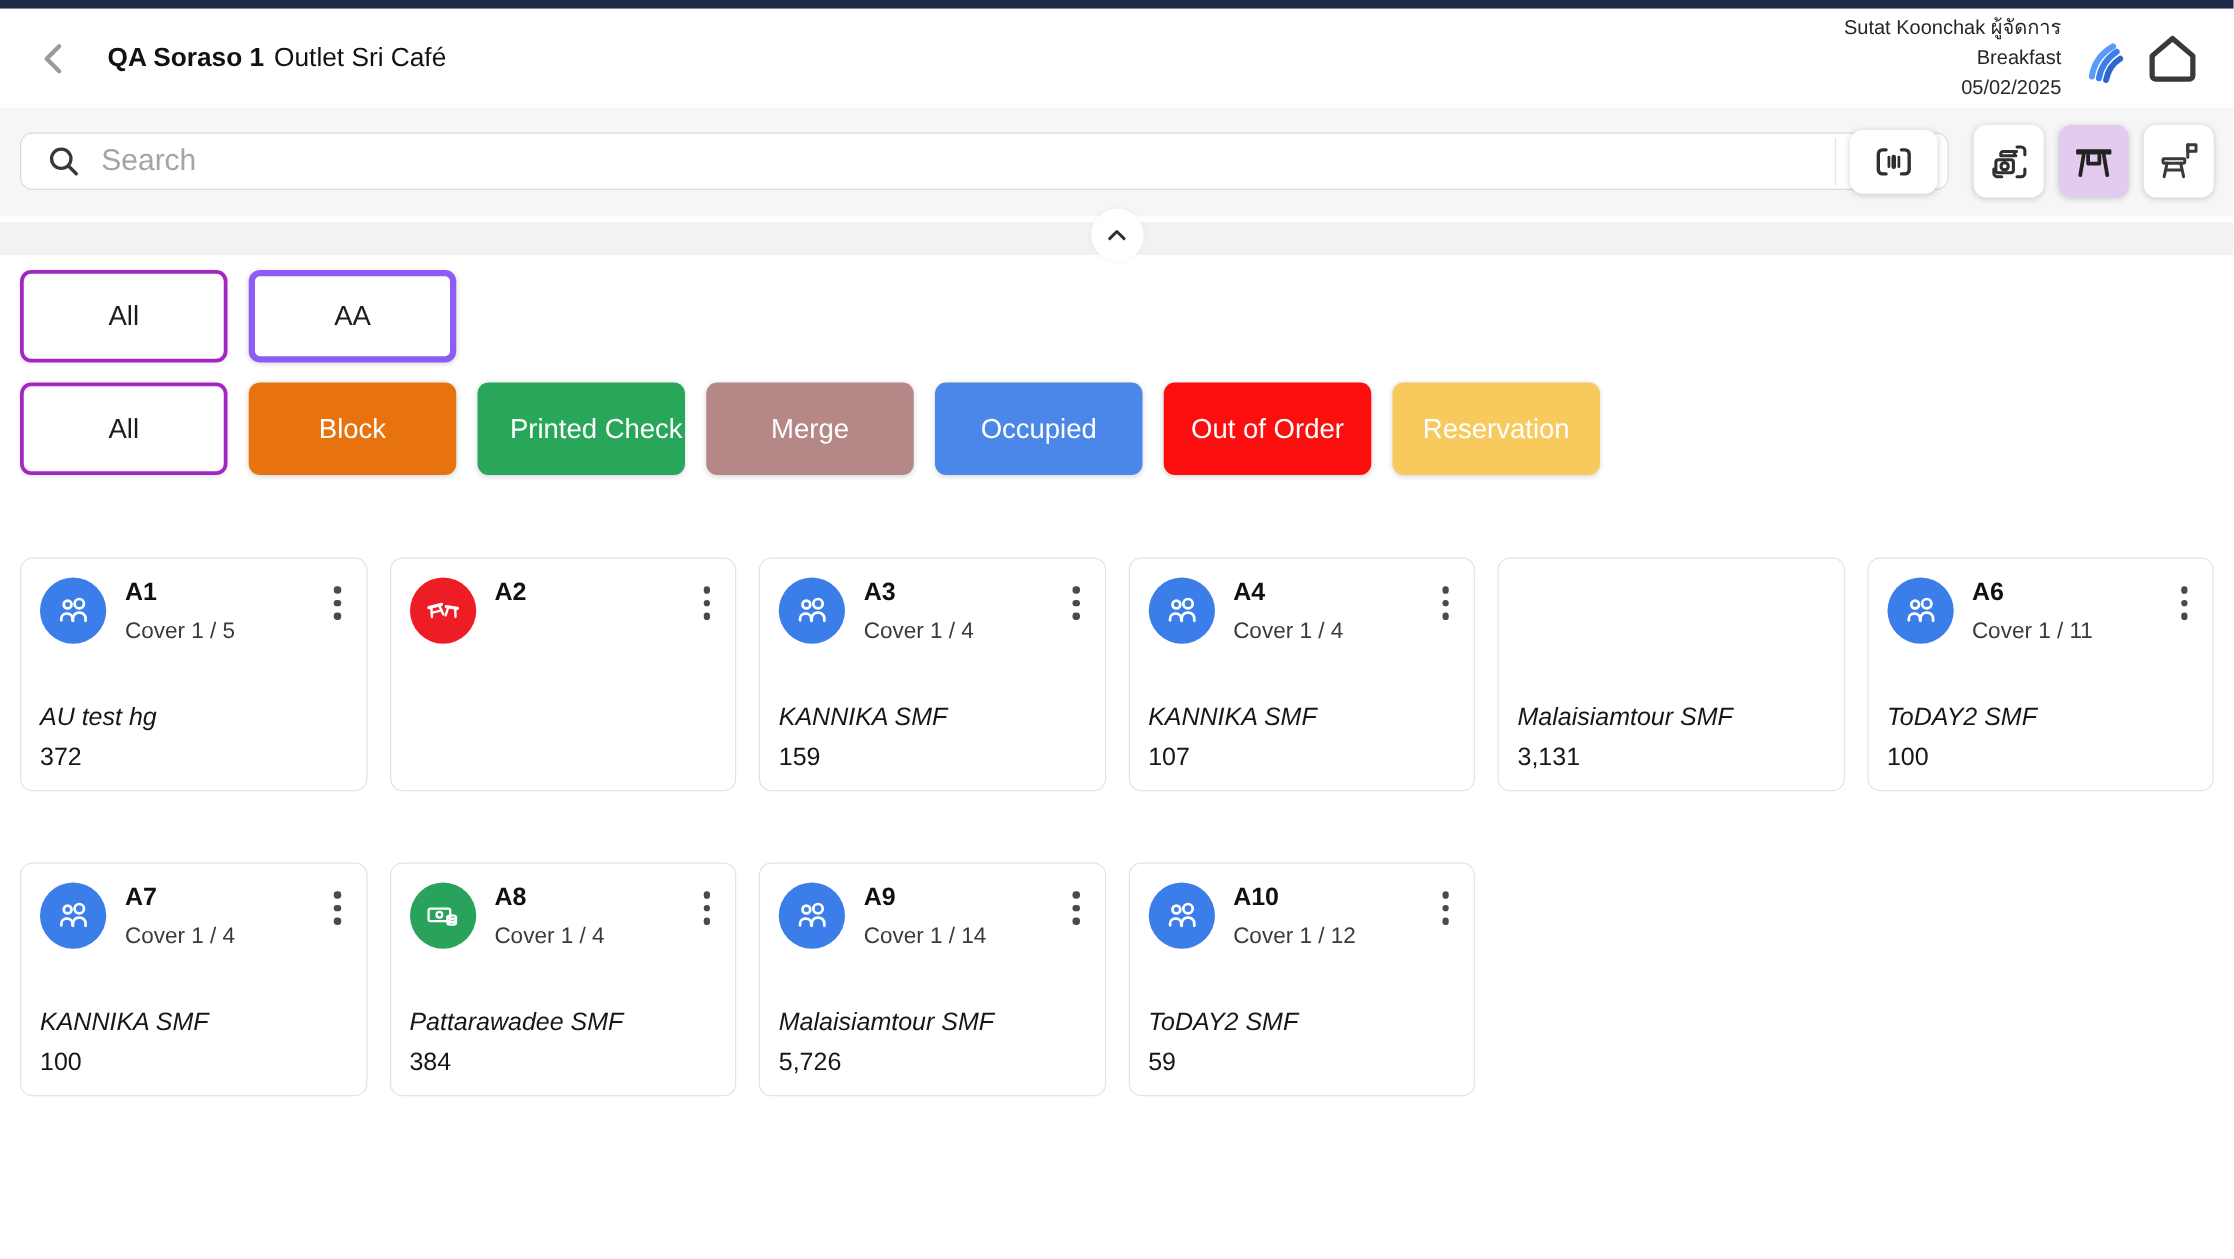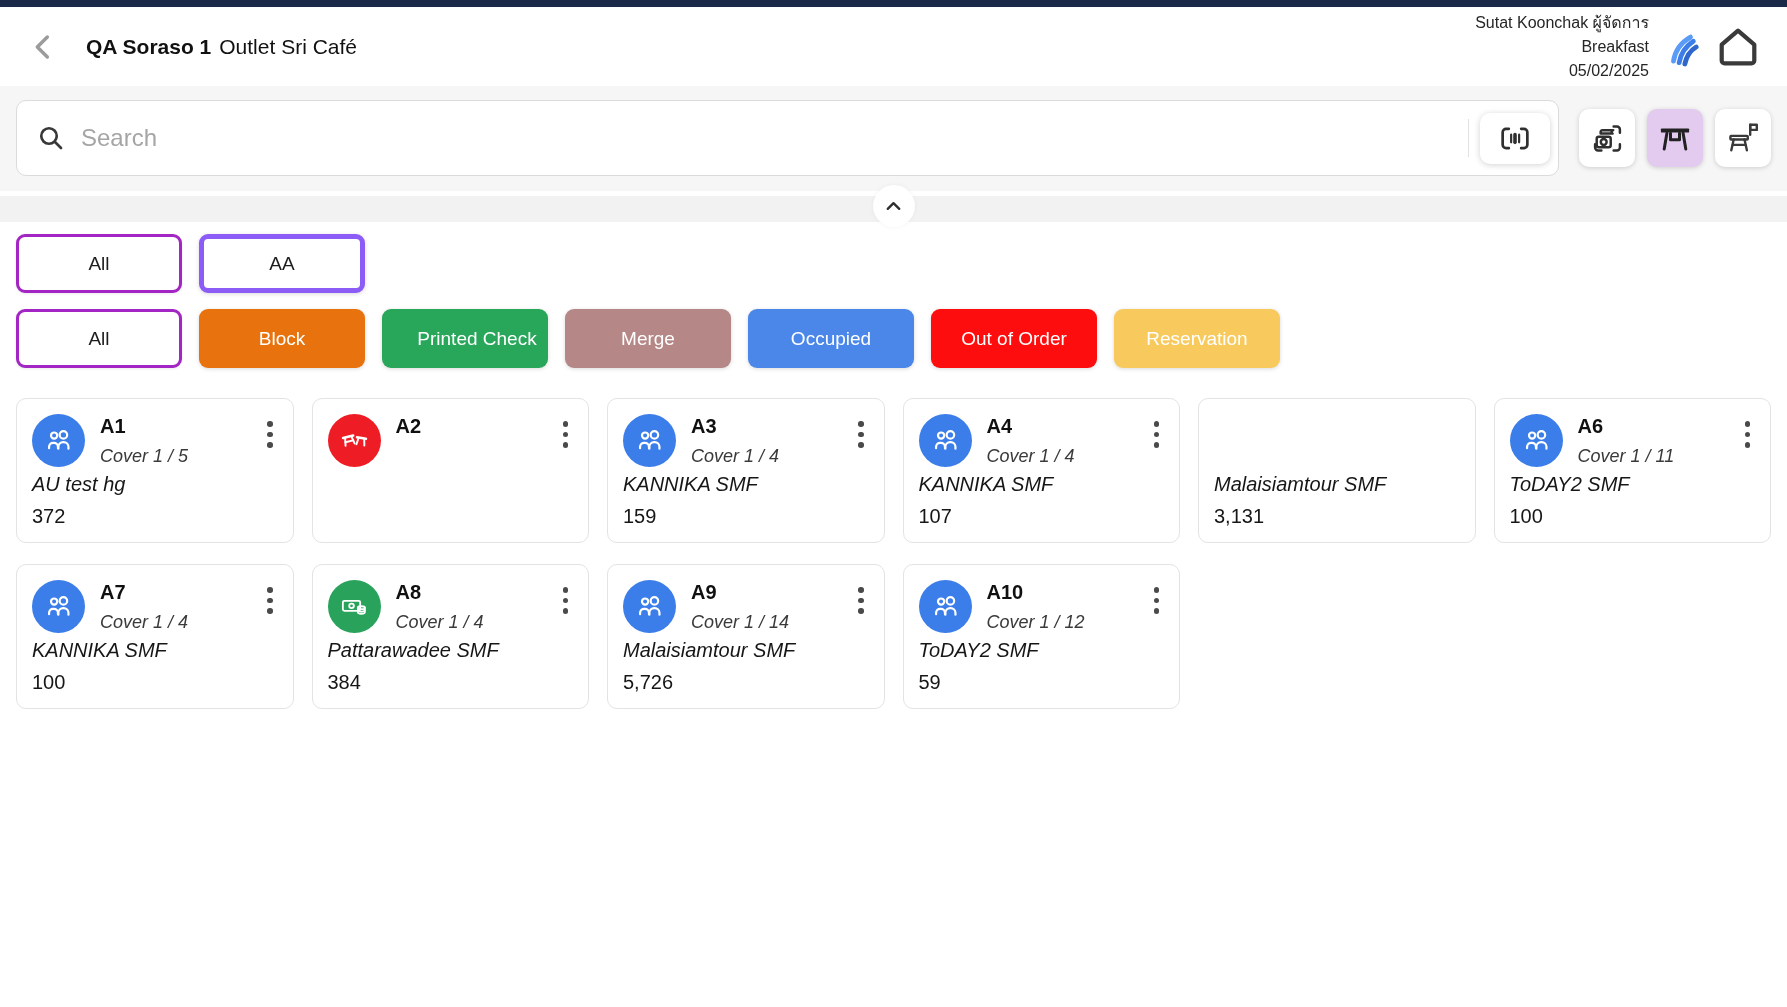--- a/index.html
+++ b/index.html
@@ -11,57 +11,57 @@
   .header { height:79px; display:flex; align-items:center; padding:0 26px 0 24px; background:#fff; }
   .back-btn { width:40px; height:40px; display:flex; align-items:center; justify-content:center; cursor:pointer; margin-right:22px; background:none; border:none; }
   .page-title { font-size:21px; color:#111; font-weight:400; white-space:nowrap; }
   .page-title b { font-weight:700; margin-right:8px; }
   .header-right { margin-left:auto; display:flex; align-items:center; gap:16px; }
   .user-meta { text-align:right; font-size:16px; line-height:1.5; color:#262626; }
   .icon-btn { background:none; border:none; display:flex; align-items:center; justify-content:center; cursor:pointer; }
 
   
   .search-row { background:#F6F6F7; padding:14px 16px 15px; display:flex; align-items:center; gap:12px; }
-  .search-field { flex:1; height:76px; background:#fff; border:1.5px solid #DBDBDB; border-radius:10px; display:flex; align-items:center; padding:0 8px 0 18px; }
+  .search-field { flex:1; height:46px; background:#fff; border:1.5px solid #DBDBDB; border-radius:10px; display:flex; align-items:center; padding:0 8px 0 18px; }
   .search-field input { flex:1; border:none; outline:none; font-size:24px; color:#333; margin-left:14px; font-family:"Liberation Sans", sans-serif; background:transparent; }
   .search-field input::placeholder { color:#A5A5A5; }
   .v-divider { width:1.5px; height:38px; background:#E2E2E2; margin-right:11px; }
   .mini-btn { width:70px; height:51px; background:#fff; border:none; border-radius:10px; box-shadow:0 1px 6px rgba(0,0,0,.18); display:flex; align-items:center; justify-content:center; cursor:pointer; }
   .tool-btn { width:56px; height:58px; background:#fff; border:none; border-radius:10px; box-shadow:0 1px 5px rgba(0,0,0,.17); display:flex; align-items:center; justify-content:center; cursor:pointer; flex-shrink:0; }
   .tool-btn.selected { background:#E2CBEF; }
   .tool-btn:first-of-type { margin-left:8px; }
 
   
   .collapse-row { height:26px; background:#F2F2F3; margin-top:5px; position:relative; }
   .collapse-btn { position:absolute; left:50%; top:-11px; transform:translateX(-50%); width:42px; height:42px; border-radius:50%; background:#fff; border:none; box-shadow:0 0 5px rgba(0,0,0,.05); display:flex; align-items:center; justify-content:center; cursor:pointer; }
 
   
   .filters { padding:12px 16px 0; }
   .filter-row { display:flex; gap:17px; margin-bottom:16px; }
-  .filter-btn { width:166px; height:59px; border-radius:9px; border:none; font-size:19px; font-family:"Liberation Sans", sans-serif; display:flex; align-items:center; justify-content:center; color:#fff; cursor:pointer; box-shadow:0 1px 4px rgba(0,0,0,.15); }
+  .filter-btn { width:166px; height:74px; border-radius:9px; border:none; font-size:22px; font-family:"Liberation Sans", sans-serif; display:flex; align-items:center; justify-content:center; color:#fff; cursor:pointer; box-shadow:0 1px 4px rgba(0,0,0,.15); }
   .f-outline  { background:#fff; border:3px solid #A326C4; color:#1c1c1c; box-shadow:0 1px 3px rgba(0,0,0,.08); }
   .f-white    { background:#fff; border:5px solid #8b5cf6; color:#1c1c1c; }
   .f-orange   { background:#E8720D; }
   .f-green    { background:#28A65A;padding-left:24px; }
   .f-mauve    { background:#B58787; }
   .f-blue     { background:#4A87E9; }
   .f-red      { background:#FD0D0D; }
   .f-amber    { background:#F8CA5D; }
 
   
   .grid { padding:14px 16px; display:grid; grid-template-columns:repeat(6,1fr); gap:21px 18px; }
-  .card { height:145px; background:#fff; border:1.5px solid #E3E3E3; border-radius:10px; padding:15px 15px 14px; display:flex; flex-direction:column; cursor:pointer; }
+  .card { height:187px; background:#fff; border:1.5px solid #E3E3E3; border-radius:10px; padding:15px 15px 14px; display:flex; flex-direction:column; cursor:pointer;margin-top:36px; }
   .card-top { display:flex; align-items:flex-start; }
   .status-circle { width:53px; height:53px; border-radius:50%; display:flex; align-items:center; justify-content:center; flex-shrink:0; }
   .sc-blue  { background:#3C7EE9; }
   .sc-red   { background:#EE1D25; }
   .sc-green { background:#29A35B; }
   .tb { margin-left:15px; padding-top:1px; }
   .card-id { font-size:20px; font-weight:700; color:#101010; }
-  .card-cover { font-size:18px; color:#3A3A3A; margin-top:8px;font-style:italic; }
+  .card-cover { font-size:18px; color:#3A3A3A; margin-top:8px; }
   .kebab { margin-left:auto; display:flex; flex-direction:column; gap:5px; padding:7px 5px; cursor:pointer; background:none; border:none; }
   .kebab span { width:5.5px; height:5.5px; border-radius:50%; background:#4A4A4A; }
   .card-name { margin-top:auto; font-size:20px; color:#161616; min-height:23px;font-style:italic; }
   .card-amount { margin-top:9px; font-size:20px; color:#161616; min-height:23px; }
 </style>
 </head>
 <body>
 
 <div class="top-strip"></div>
 

